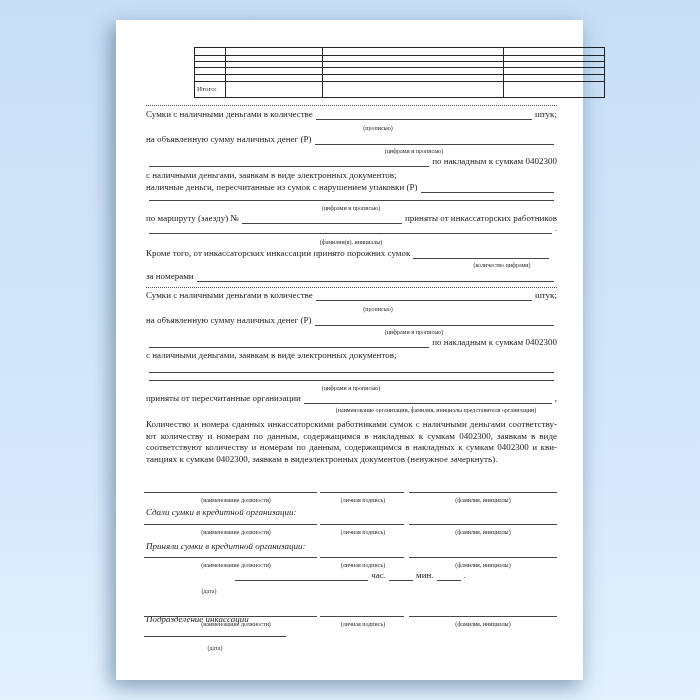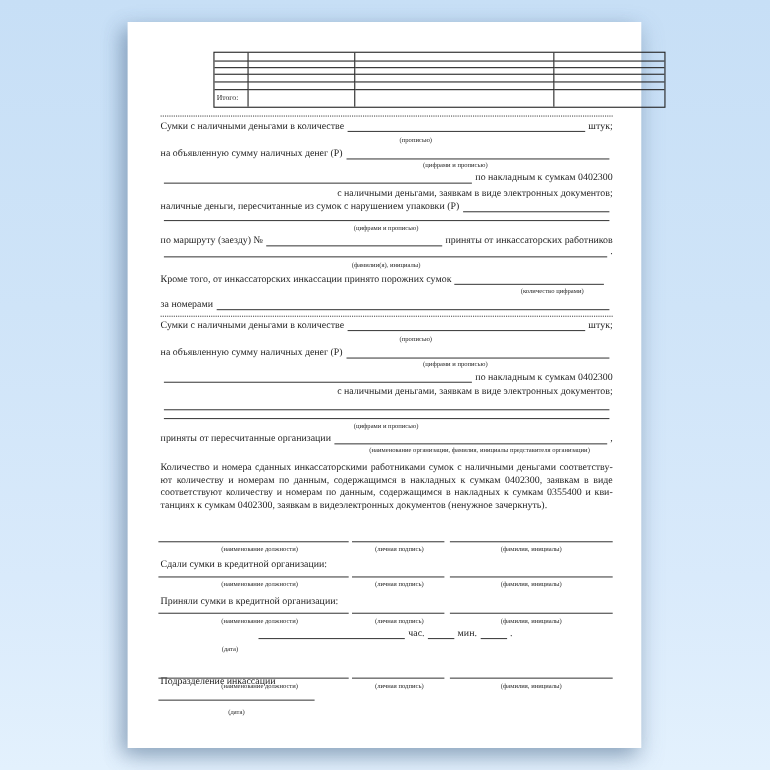--- a/index.html
+++ b/index.html
@@ -12,38 +12,38 @@
   
   .ftable{position:absolute;left:30px;top:27px;width:411px;height:51px;display:grid;
     grid-template-columns:31px 97px 181px 1fr;grid-template-rows:8px 6px 6px 7px 7px 1fr;
     border:1.7px solid #222;box-sizing:border-box;margin-left:48px;}
   .ftable>div{border-right:1.5px solid #262626;border-bottom:1.3px solid #262626;box-sizing:border-box;}
   .ftable>div:nth-child(4n){border-right:none;}
   .ftable>div:nth-child(n+21){border-bottom:none;}
   .cell-itogo{font-size:7px;line-height:7px;display:flex;align-items:center;padding-left:2px;}
   
   .fl{position:absolute;left:30px;right:26px;display:flex;align-items:flex-end;
-    font-size:9px;line-height:11px;height:11px;white-space:nowrap;justify-content:flex-end;}
+    font-size:9px;line-height:11px;height:11px;white-space:nowrap;}
   .fl .t{flex:0 0 auto;}
   .u{flex:1 1 auto;border-bottom:1px solid #454545;height:10px;margin:0 3px;min-width:8px;}
   .uf{flex:0 0 auto;border-bottom:1px solid #454545;height:10px;margin:0 3px;}
   .cap{position:absolute;font-size:6px;line-height:7px;color:#2a2a2a;
     transform:translateX(-50%);white-space:nowrap;}
   .dotted{position:absolute;left:30px;right:26px;border-top:1.5px dotted #4c4c4c;height:0;}
   
   .para{position:absolute;left:30px;right:26px;font-size:9px;line-height:11.7px;}
   .pline{text-align:justify;text-align-last:justify;}
   .pline:last-child{text-align-last:left;}
   
   .seg{position:absolute;height:0;border-top:1px solid #454545;}
   .sg1{left:28px;width:173px;}
   .sg2{left:204px;width:84px;}
   .sg3{left:293px;width:148px;}
   .sgshort{left:28px;width:142px;}
-  .lbl{position:absolute;left:30px;font-size:9px;line-height:11px;white-space:nowrap;}
+  .lbl{position:absolute;left:30px;font-size:9px;line-height:11px;white-space:nowrap;font-style:italic;}
 </style>
 </head>
 <body>
 
 <div class="bg"></div>
 
 <div class="page">
 
   <div class="ftable">
     <div></div>
@@ -167,21 +167,21 @@
   <div class="fl" style="top:373px">
     <span class="t">приняты от пересчитанные организации</span>
     <span class="u"></span>
     <span class="t">,</span>
   </div>
   <div class="cap" style="top:387px;left:320px">(наименование организации, фамилия, инициалы представителя организации)</div>
 
   <div class="para" style="top:399px">
     <div class="pline">Количество и номера сданных инкассаторскими работниками сумок с наличными деньгами соответству-</div>
     <div class="pline">ют количеству и номерам по данным, содержащимся в накладных к сумкам 0402300, заявкам в виде</div>
-    <div class="pline">соответствуют количеству и номерам по данным, содержащимся в накладных к сумкам 0355400 и кви-</div>
+    <div class="pline">соответствуют количеству и номерам по данным, содержащимся в накладных к сумкам 0402300 и кви-</div>
     <div class="pline">танциях к сумкам 0402300, заявкам в видеэлектронных документов (ненужное зачеркнуть).</div>
   </div>
 
   <div class="seg sg1" style="top:472px"></div>
   <div class="seg sg2" style="top:472px"></div>
   <div class="seg sg3" style="top:472px"></div>
   <div class="cap" style="top:477px;left:120px">(наименование должности)</div>
   <div class="cap" style="top:477px;left:247px">(личная подпись)</div>
   <div class="cap" style="top:477px;left:367px">(фамилия, инициалы)</div>
   <div class="lbl" style="top:487px">Сдали сумки в кредитной организации:</div>

